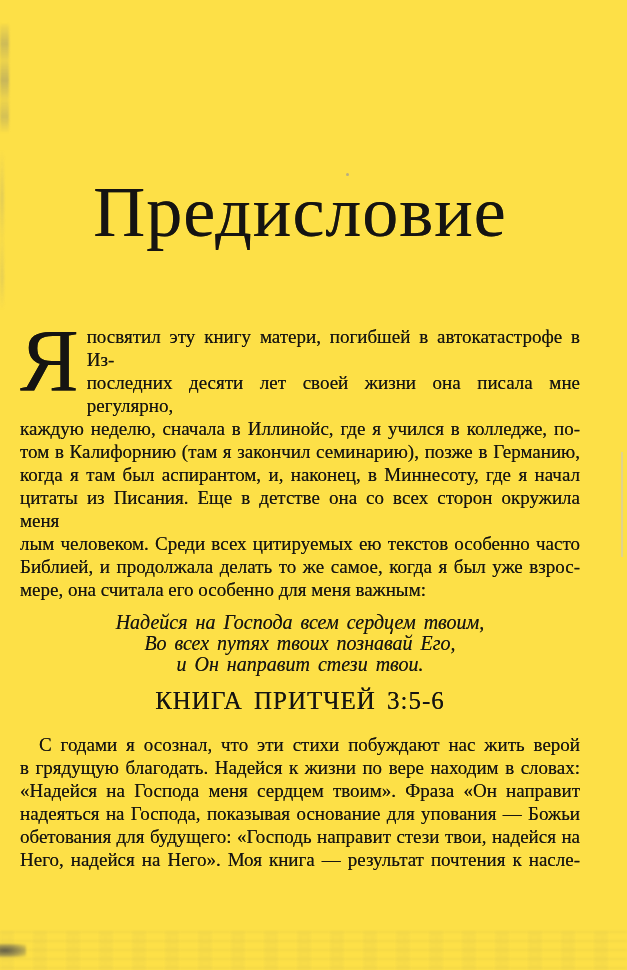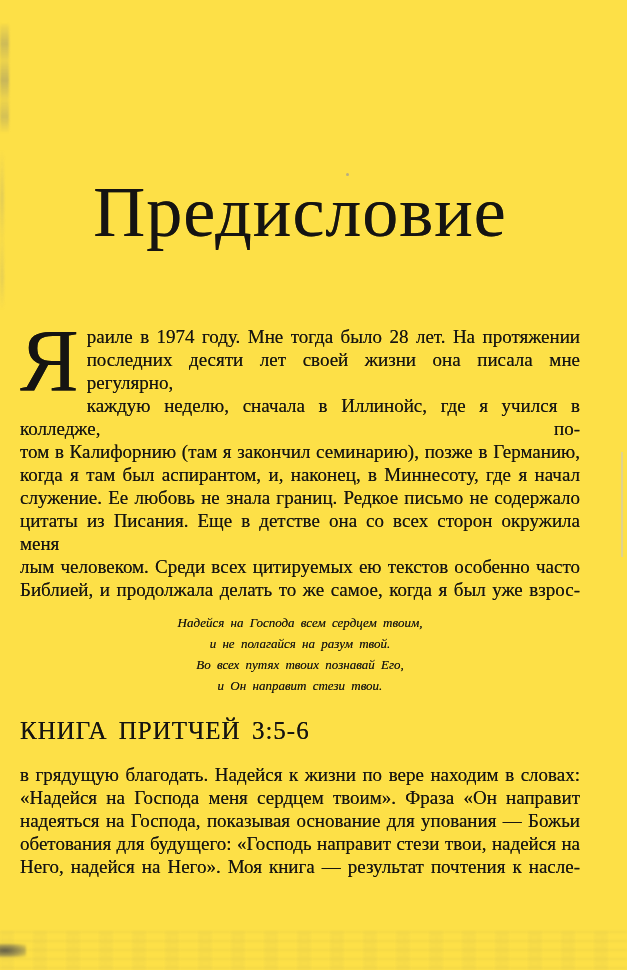--- a/index.html
+++ b/index.html
@@ -54,29 +54,30 @@
     line-height: 62px;
     padding-top: 5px;
     margin-right: 8px;
     font-weight: 400;
     text-shadow: 0 0 0.6px rgba(0,0,0,0.8);
   }
   
   .quote {
     margin: 11px 0 0 0;
     font-style: italic;
-    font-size: 13px;
+    font-size: 20px;
     line-height: 21px;
     text-shadow: 0 0 0.3px rgba(0,0,0,0.6);
   }
   .qline { display: block; text-align: center; word-spacing: 3px; }
   .reference {
-    margin-top: 20px;
+    margin-top: 11px;
     font-size: 25px;
     line-height: 30px;
+    text-align: center;
     letter-spacing: 1px;
     word-spacing: 4px;
     text-shadow: 0 0 0.5px rgba(0,0,0,0.75);
   }
   
   .artifact { position: absolute; pointer-events: none; }
   .smudge-top-left {
     left: 0; top: 24px; width: 9px; height: 108px;
     background:
       linear-gradient(180deg,
@@ -137,41 +138,41 @@
   <div class="artifact edge-line-right"></div>
   <div class="artifact bottom-band"></div>
   <div class="artifact corner-mark"></div>
 
   <div class="content">
 
     <h1 class="title">Предисловие</h1>
 
     <div class="para para-1">
       <span class="dropcap">Я</span>
-      <span class="tline">раиле в 1974 году. Мне тогда было 28 лет. На протяжении</span>
+      <span class="tline">посвятил эту книгу матери, погибшей в автокатастрофе в Из-</span>
       <span class="tline">последних десяти лет своей жизни она писала мне регулярно,</span>
       <span class="tline">каждую неделю, сначала в Иллинойс, где я учился в колледже, по-</span>
       <span class="tline">том в Калифорнию (там я закончил семинарию), позже в Германию,</span>
       <span class="tline">когда я там был аспирантом, и, наконец, в Миннесоту, где я начал</span>
-      <span class="tline">служение. Ее любовь не знала границ. Редкое письмо не содержало</span>
       <span class="tline">цитаты из Писания. Еще в детстве она со всех сторон окружила меня</span>
       <span class="tline">лым человеком. Среди всех цитируемых ею текстов особенно часто</span>
       <span class="tline">Библией, и продолжала делать то же самое, когда я был уже взрос-</span>
+      <span class="tline last">мере, она считала его особенно для меня важным:</span>
     </div>
 
     <blockquote class="quote">
       <span class="qline">Надейся на Господа всем сердцем твоим,</span>
-      <span class="qline">и не полагайся на разум твой.</span>
       <span class="qline">Во всех путях твоих познавай Его,</span>
       <span class="qline">и Он направит стези твои.</span>
     </blockquote>
 
     <div class="reference">КНИГА ПРИТЧЕЙ 3:5-6</div>
 
     <div class="para para-2">
+      <span class="tline indent">С годами я осознал, что эти стихи побуждают нас жить верой</span>
       <span class="tline">в грядущую благодать. Надейся к жизни по вере находим в словах:</span>
       <span class="tline">«Надейся на Господа меня сердцем твоим». Фраза «Он направит</span>
       <span class="tline">надеяться на Господа, показывая основание для упования — Божьи</span>
       <span class="tline">обетования для будущего: «Господь направит стези твои, надейся на</span>
       <span class="tline">Него, надейся на Него». Моя книга — результат почтения к насле-</span>
 
     </div>
 
   </div>
 </div>

